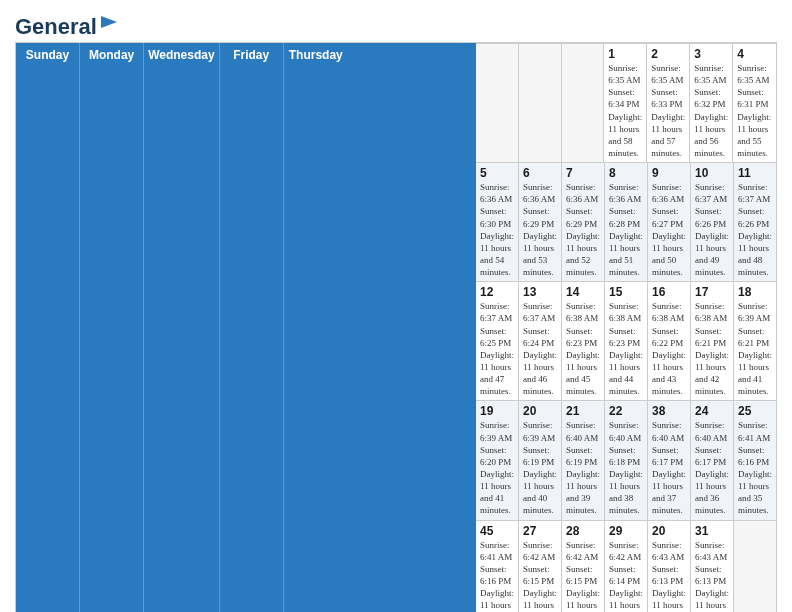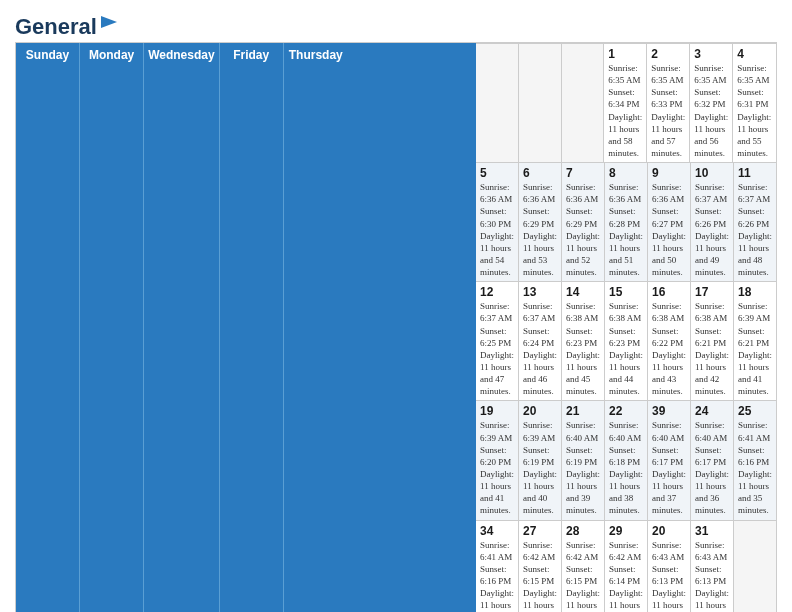--- a/index.html
+++ b/index.html
@@ -294,21 +294,21 @@
 and 39 minutes.</div>
           </div>
           <div class="cal-cell alt-row">
             <span class="day-num">22</span>
             <div class="cell-text" style="white-space: pre-line;">Sunrise: 6:40 AM
 Sunset: 6:18 PM
 Daylight: 11 hours
 and 38 minutes.</div>
           </div>
           <div class="cal-cell alt-row">
-            <span class="day-num">39</span>
+            <span class="day-num">38</span>
             <div class="cell-text" style="white-space: pre-line;">Sunrise: 6:40 AM
 Sunset: 6:17 PM
 Daylight: 11 hours
 and 37 minutes.</div>
           </div>
           <div class="cal-cell alt-row">
             <span class="day-num">24</span>
             <div class="cell-text" style="white-space: pre-line;">Sunrise: 6:40 AM
 Sunset: 6:17 PM
 Daylight: 11 hours
@@ -317,21 +317,21 @@
           <div class="cal-cell alt-row">
             <span class="day-num">25</span>
             <div class="cell-text" style="white-space: pre-line;">Sunrise: 6:41 AM
 Sunset: 6:16 PM
 Daylight: 11 hours
 and 35 minutes.</div>
           </div>
         </div>
         <div class="cal-row">
           <div class="cal-cell">
-            <span class="day-num">34</span>
+            <span class="day-num">45</span>
             <div class="cell-text" style="white-space: pre-line;">Sunrise: 6:41 AM
 Sunset: 6:16 PM
 Daylight: 11 hours
 and 34 minutes.</div>
           </div>
           <div class="cal-cell">
             <span class="day-num">27</span>
             <div class="cell-text" style="white-space: pre-line;">Sunrise: 6:42 AM
 Sunset: 6:15 PM
 Daylight: 11 hours

